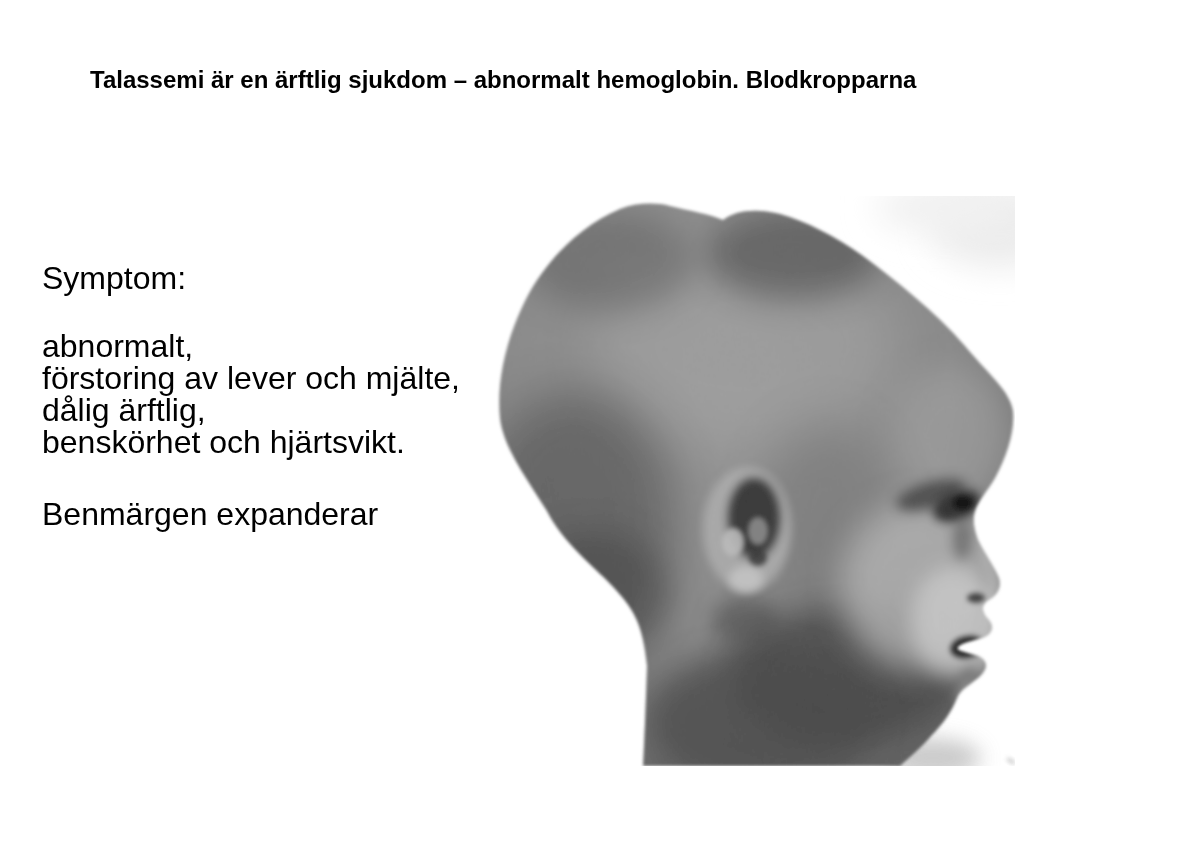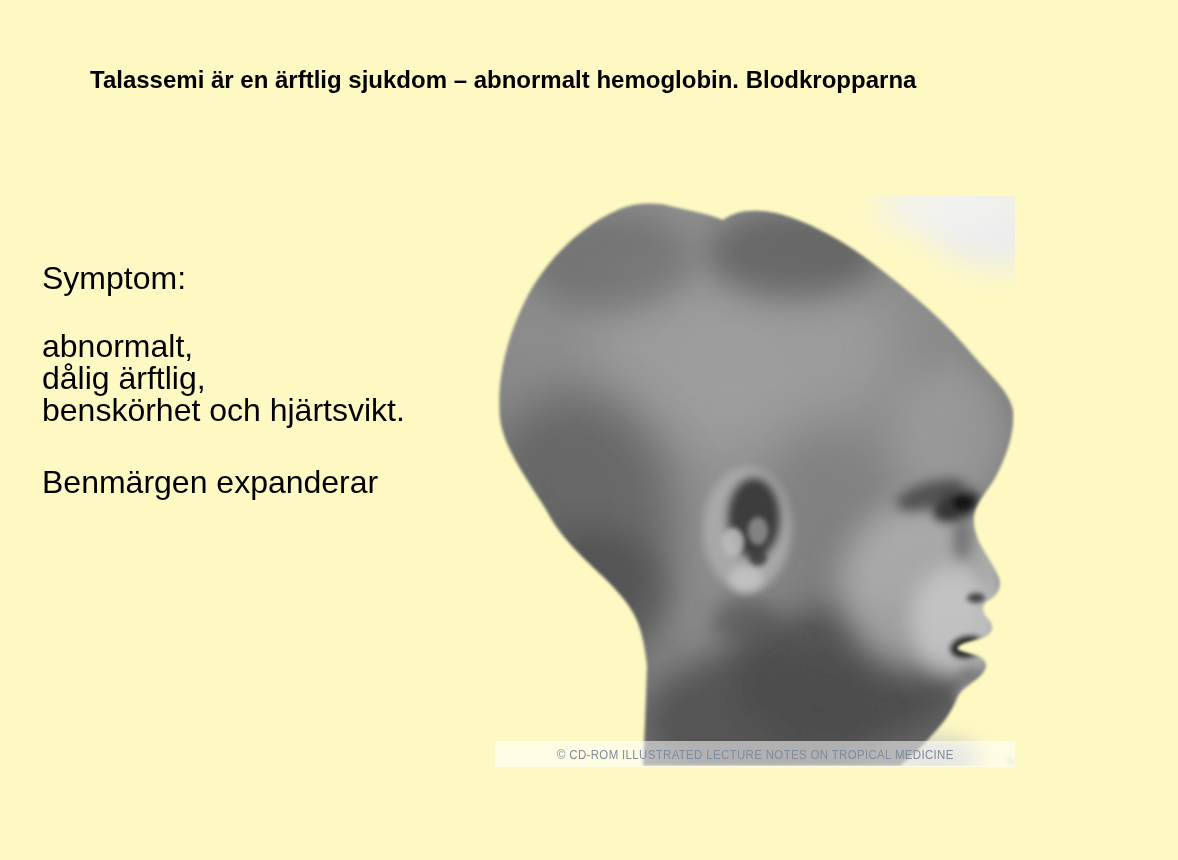--- a/index.html
+++ b/index.html
@@ -1,17 +1,17 @@
 <!DOCTYPE html>
 <html><head>
 <meta charset="utf-8">
 <style>
   html,body{margin:0;padding:0;background:#888;}
   .slide{
-    position:relative;width:1178px;height:860px;background:#fef9c3;
+    position:relative;width:1178px;height:860px;background:#ffffff;
     overflow:hidden;margin:0 auto;
     font-family:"Liberation Sans","DejaVu Sans",sans-serif;color:#000;
   }
   .title{
     position:absolute;left:90px;top:63px;width:980px;
     font-size:24px;font-weight:bold;line-height:34px;letter-spacing:0;
   }
   .symptoms{
     position:absolute;left:42px;top:262px;width:420px;
     font-size:32px;font-weight:normal;line-height:32px;
@@ -41,20 +41,21 @@
 <div class="slide">
 
   <div class="title">
     <div>Talassemi är en ärftlig sjukdom – abnormalt hemoglobin. Blodkropparna</div>
   </div>
 
   <div class="symptoms">
     <div class="sym-heading">Symptom:</div>
     <div class="sym-items">
       <div>abnormalt,</div>
+      <div>förstoring av lever och mjälte,</div>
       <div>dålig ärftlig,</div>
       <div>benskörhet och hjärtsvikt.</div>
     </div>
     <div class="sym-footer">Benmärgen expanderar</div>
   </div>
 
   <div class="photo">
     <svg width="520" height="570" viewBox="0 0 520 570">
       <defs>
         <radialGradient id="skin" cx="0.45" cy="0.32" r="0.78">
@@ -138,18 +139,15 @@
           <ellipse cx="472" cy="451" rx="17" ry="11" fill="#1c1c1c" opacity="0.92" filter="url(#b2)" transform="rotate(-12 472 451)"></ellipse>
           <ellipse cx="477" cy="480" rx="11" ry="7" fill="#5e5e5e" opacity="0.5" filter="url(#b4)"></ellipse>
 
           <rect x="0" y="0" width="520" height="570" filter="url(#grain)" opacity="0.5"></rect>
         </g>
       </g>
 
       <ellipse cx="516" cy="565" rx="5" ry="2" fill="#c6c6c6" opacity="0.9" transform="rotate(35 516 565)" filter="url(#b2)"></ellipse>
     </svg>
 
-    <div class="caption-band">
-      <span class="caption-text">© CD-ROM ILLUSTRATED LECTURE NOTES ON TROPICAL MEDICINE</span>
-    </div>
   </div>
 
 </div>
 
 </body></html>

